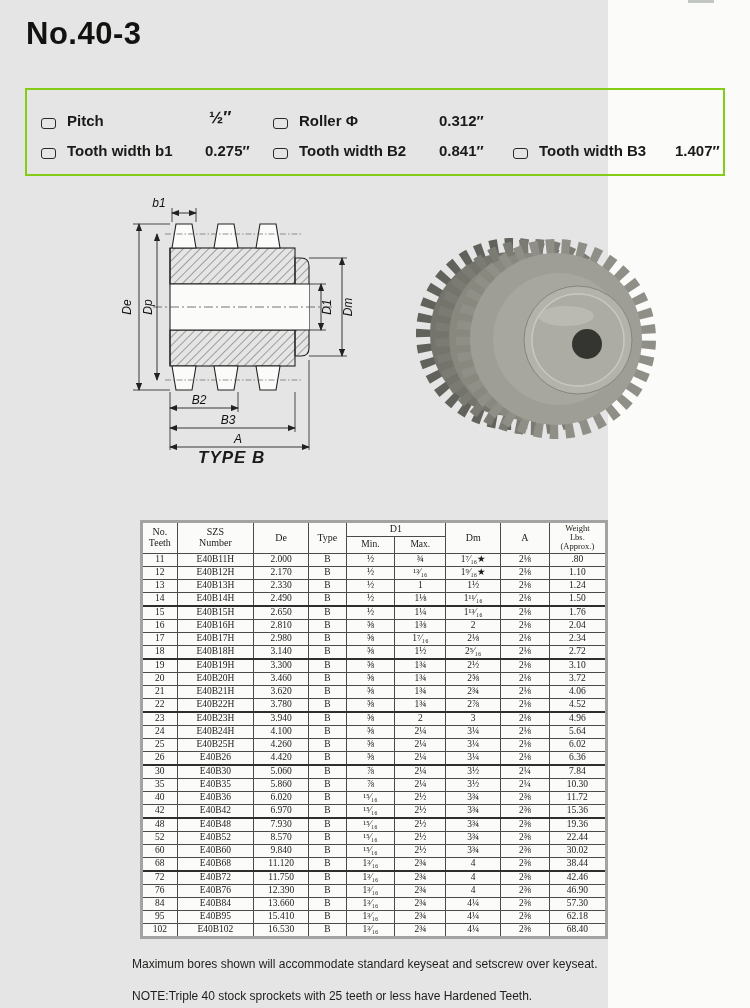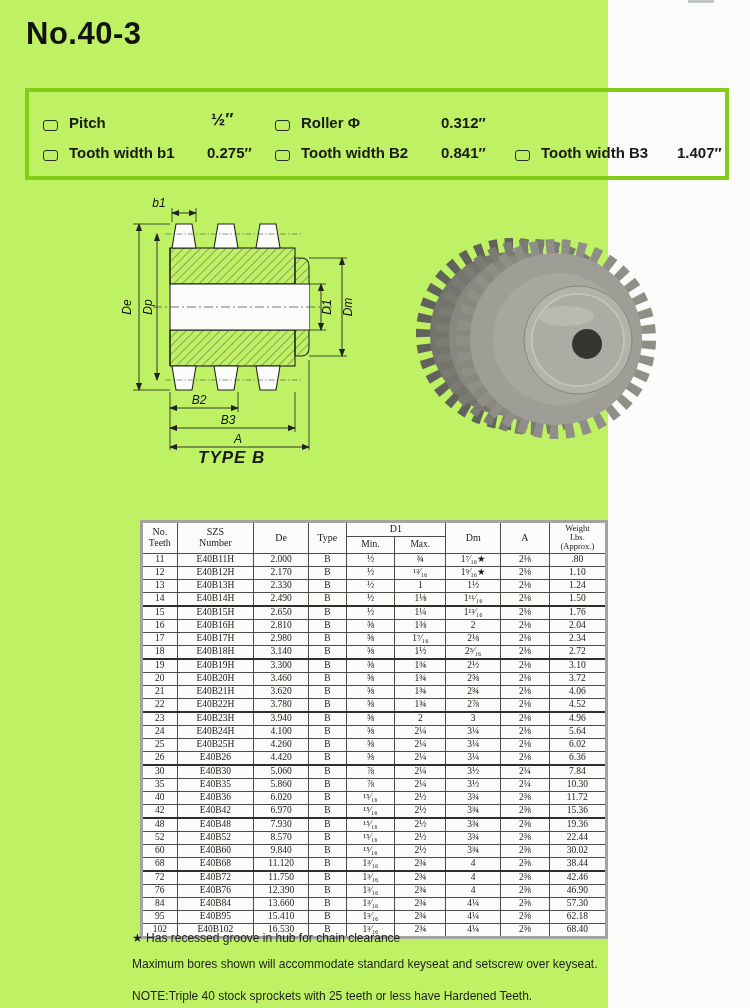--- a/index.html
+++ b/index.html
@@ -1,27 +1,27 @@
 <!DOCTYPE html>
 <html><head>
 <meta charset="utf-8">
 <style>
   html,body{margin:0;padding:0;}
   body{width:750px;height:1008px;background:#fbfbf9;overflow:hidden;
        font-family:"Liberation Sans",sans-serif;color:#1a1a18;}
-  #canvas{position:absolute;left:0;top:0;width:608px;height:1008px;background:#bef264;}
+  #canvas{position:absolute;left:0;top:0;width:608px;height:1008px;background:#e5e5e5;}
   .abs{position:absolute;}
 
   
   .cat-no{left:26px;top:16px;font-size:31px;font-weight:800;letter-spacing:.5px;color:#121210;}
   .main-title{left:204px;top:20px;font-size:40px;font-weight:800;letter-spacing:1px;color:#151513;}
   .scan-mark{left:688px;top:0;width:26px;height:3px;background:#aab0b0;opacity:.7;}
 
   
-  .spec-box{left:25px;top:88px;width:696px;height:84px;border:4px solid #84cc16;}
+  .spec-box{left:25px;top:88px;width:696px;height:84px;border:2px solid #84cc16;}
   .spec-box .cb{position:absolute;width:13px;height:9px;border:1.5px solid #2a2a28;border-radius:3px;}
   .spec-box .lbl{position:absolute;font-size:15px;font-weight:700;white-space:nowrap;}
   .spec-box .val{position:absolute;font-size:15px;font-weight:700;white-space:nowrap;}
   .spec-box .val.big{font-size:17px;}
 
   
   .caption{left:198px;top:448px;font-size:17px;font-style:italic;font-weight:700;letter-spacing:1px;}
 
   
   .tbl-heading{left:144px;top:488px;font-family:"Liberation Serif","DejaVu Serif",serif;
@@ -514,17 +514,16 @@
             <td>1³⁄₁₆</td>
             <td>2¾</td>
             <td>4¼</td>
             <td>2⅜</td>
             <td>68.40</td>
           </tr>
         </tbody>
     </table>
   </div>
 
-  <div class="abs note n1">★ Has recessed groove in hub for chain clearance</div>
   <div class="abs note n2">Maximum bores shown will accommodate standard keyseat and setscrew over keyseat.</div>
   <div class="abs note n4">NOTE:Triple 40 stock sprockets with 25 teeth or less have Hardened Teeth.</div>
 
 </div>
 
 </body></html>

